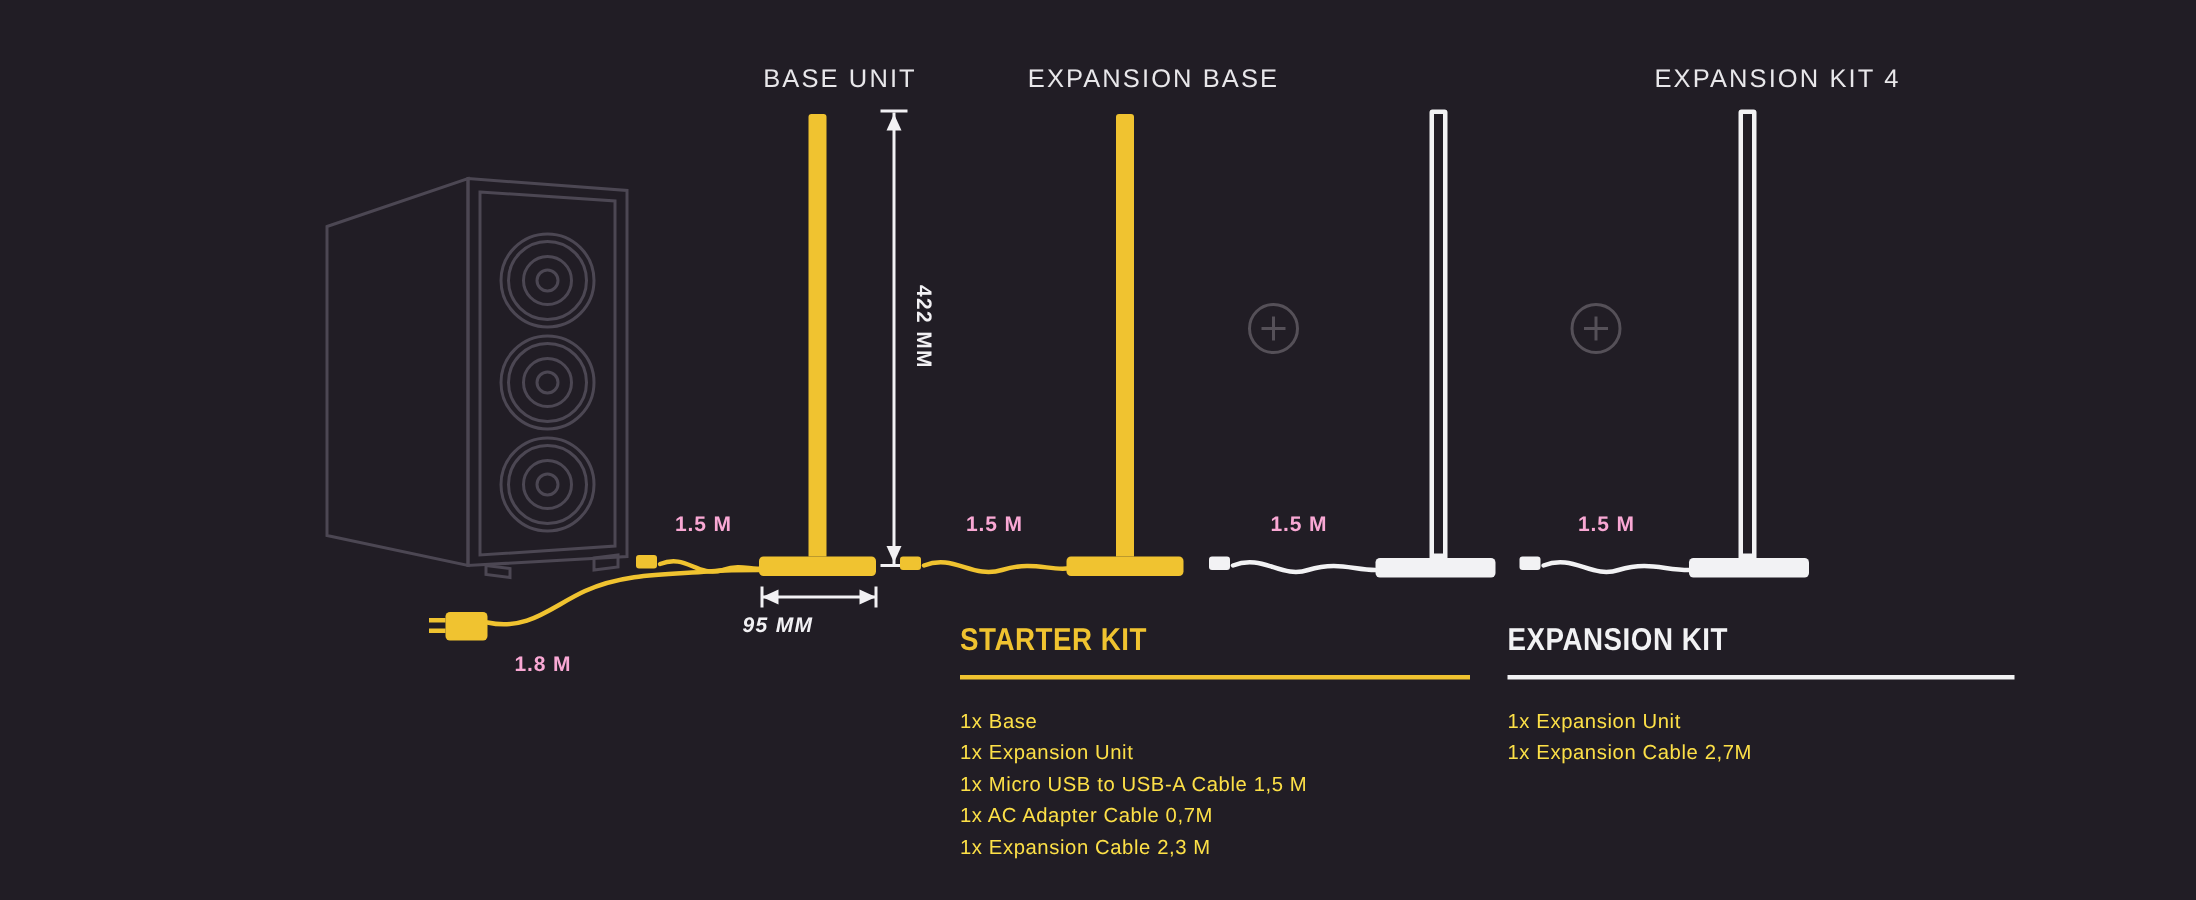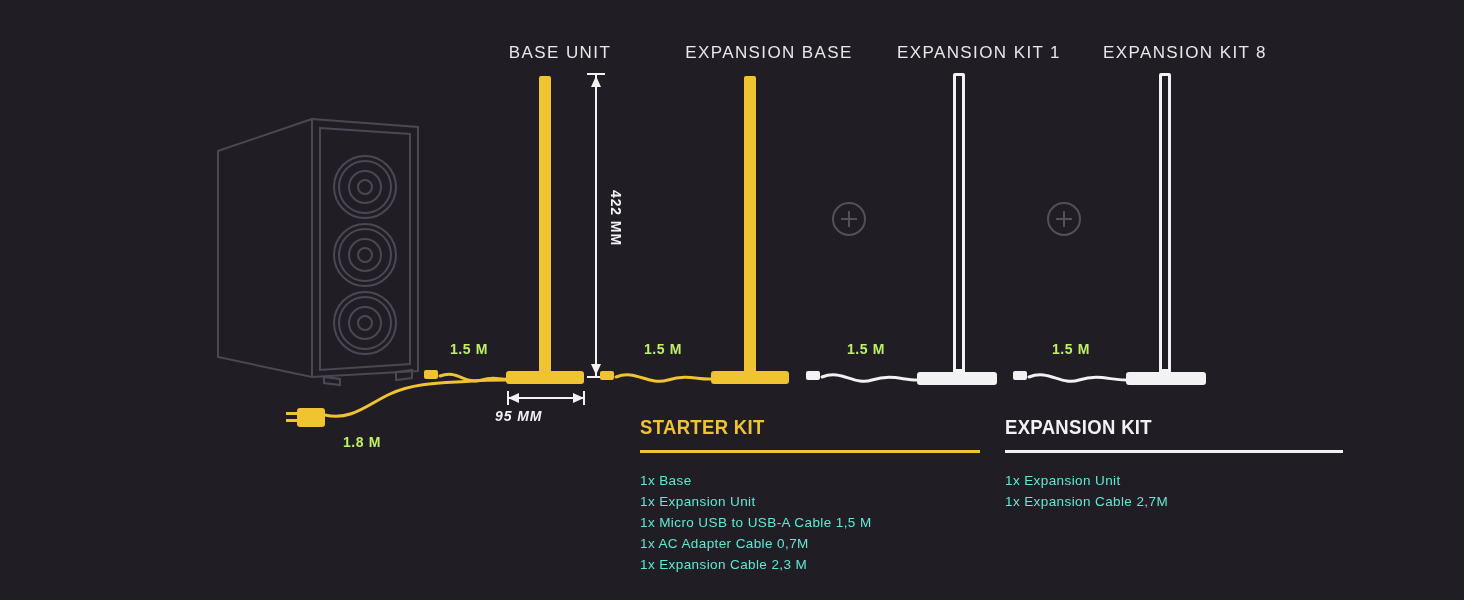--- a/index.html
+++ b/index.html
@@ -4,30 +4,30 @@
 <style>
   html,body{margin:0;padding:0;background:#211d25;}
   .canvas{position:relative;width:1464px;height:600px;background:#211d25;overflow:hidden;
           font-family:"Liberation Sans",sans-serif;}
   .abs{position:absolute;}
   .tower-label{font-size:17px;letter-spacing:1.4px;color:#e8e7ea;text-align:center;width:220px;font-weight:500;white-space:nowrap;}
   .bar-yellow{background:#f0c330;width:12px;height:295px;border-radius:2px 2px 0 0;}
   .bar-white{width:12px;height:299px;border:3px solid #f2f2f4;box-sizing:border-box;border-radius:2px 2px 0 0;}
   .base-yellow{background:#f0c330;height:13px;border-radius:3px;}
   .base-white{background:#f2f2f4;height:13px;border-radius:3px;}
-  .cable-label{font-size:14px;font-weight:700;color:#bef264;letter-spacing:.6px;text-align:center;width:100px;}
+  .cable-label{font-size:14px;font-weight:700;color:#f9a8d4;letter-spacing:.6px;text-align:center;width:100px;}
   .dim-label{font-size:14px;font-weight:700;color:#f2f1f4;letter-spacing:.9px;white-space:nowrap;}
   .v-text{writing-mode:vertical-rl;}
   .kit-title{font-size:21px;font-weight:700;letter-spacing:.4px;transform:scaleX(.88);transform-origin:left center;white-space:nowrap;}
   .kit-title.yellow{color:#f0c330;}
   .kit-title.white{color:#f2f2f4;}
   .rule{height:3px;}
   .rule.yellow{background:#f0c330;}
   .rule.white{background:#f2f2f4;}
-  .kit-list{color:#5eead4;font-size:13.5px;letter-spacing:.4px;}
+  .kit-list{color:#fde047;font-size:13.5px;letter-spacing:.4px;}
   .kit-list .item{height:21px;line-height:21px;white-space:nowrap;}
   .footnote{color:#8a8590;font-size:11.5px;letter-spacing:.5px;line-height:15.5px;white-space:nowrap;}
 </style>
 </head>
 <body>
 
 <div class="canvas">
 
   <svg class="abs" style="left:0;top:0;" width="1464" height="600" viewBox="0 0 1464 600">
 
@@ -101,22 +101,21 @@
     </g>
     <g stroke="#555058" stroke-width="2" fill="none">
       <circle cx="1064" cy="219" r="16"></circle>
       <line x1="1056" y1="219" x2="1072" y2="219"></line>
       <line x1="1064" y1="211" x2="1064" y2="227"></line>
     </g>
   </svg>
 
   <div class="abs tower-label" style="left:450px;top:43px;">BASE UNIT</div>
   <div class="abs tower-label" style="left:659px;top:43px;">EXPANSION BASE</div>
-  <div class="abs tower-label" style="left:869px;top:43px;">EXPANSION KIT 1</div>
-  <div class="abs tower-label" style="left:1075px;top:43px;">EXPANSION KIT 8</div>
+  <div class="abs tower-label" style="left:1075px;top:43px;">EXPANSION KIT 4</div>
 
   <div class="abs bar-yellow" style="left:539px;top:76px;"></div>
   <div class="abs base-yellow" style="left:506px;top:371px;width:78px;"></div>
 
   <div class="abs bar-yellow" style="left:744px;top:76px;"></div>
   <div class="abs base-yellow" style="left:711px;top:371px;width:78px;"></div>
 
   <div class="abs bar-white" style="left:953px;top:73px;"></div>
   <div class="abs base-white" style="left:917px;top:372px;width:80px;"></div>
 

